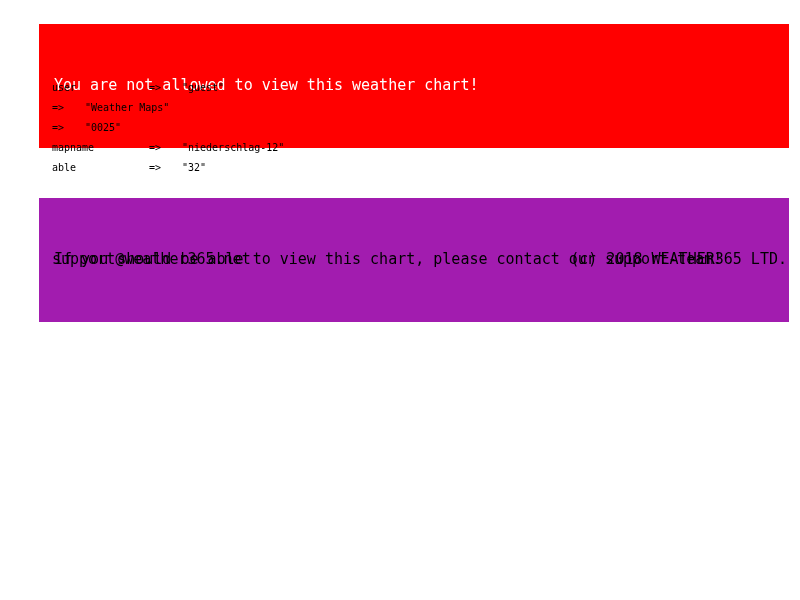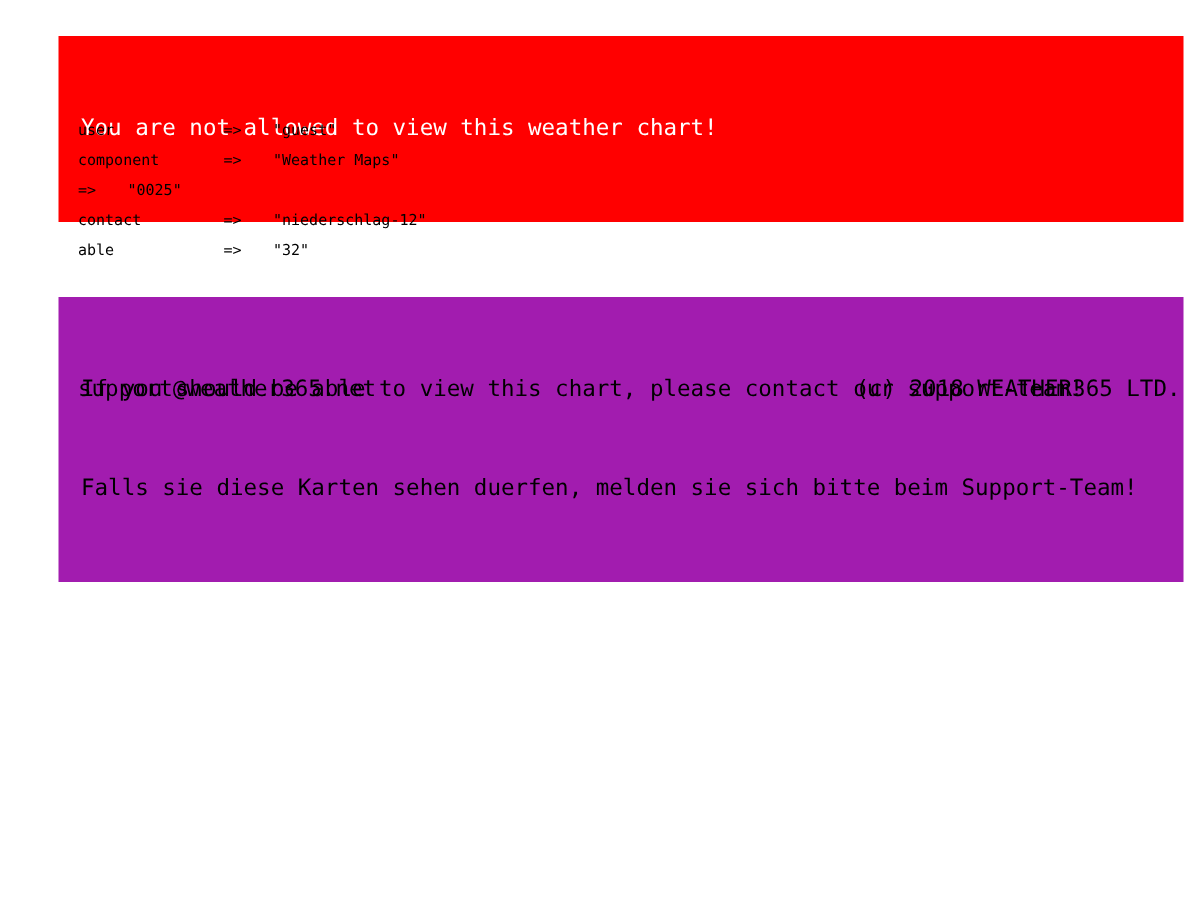--- a/index.html
+++ b/index.html
@@ -96,43 +96,41 @@
     <div>You are not allowed to view this weather chart!</div>
   </div>
 
   <div class="details">
     <div class="detail-row">
       <span class="detail-key">user</span>
       <span class="detail-arrow">=&gt;</span>
       <span class="detail-val">"guest"</span>
     </div>
     <div class="detail-row">
-      <span class="detail-key">component</span>
       <span class="detail-arrow">=&gt;</span>
       <span class="detail-val">"Weather Maps"</span>
     </div>
     <div class="detail-row">
       <span class="detail-arrow">=&gt;</span>
       <span class="detail-val">"0025"</span>
     </div>
     <div class="detail-row">
-      <span class="detail-key">contact</span>
+      <span class="detail-key">mapname</span>
       <span class="detail-arrow">=&gt;</span>
       <span class="detail-val">"niederschlag-12"</span>
     </div>
     <div class="detail-row">
       <span class="detail-key">able</span>
       <span class="detail-arrow">=&gt;</span>
       <span class="detail-val">"32"</span>
     </div>
   </div>
 
   <div class="banner banner-info">
     <div>If you should be able to view this chart, please contact our support-team!</div>
-    <div>Falls sie diese Karten sehen duerfen, melden sie sich bitte beim Support-Team!</div>
   </div>
 
   <div class="footer">
     <span class="footer-left">support@weather365.net</span>
     <span class="footer-right">(c) 2018 WEATHER365 LTD.</span>
   </div>
 
 </div>
 
 </body></html>

